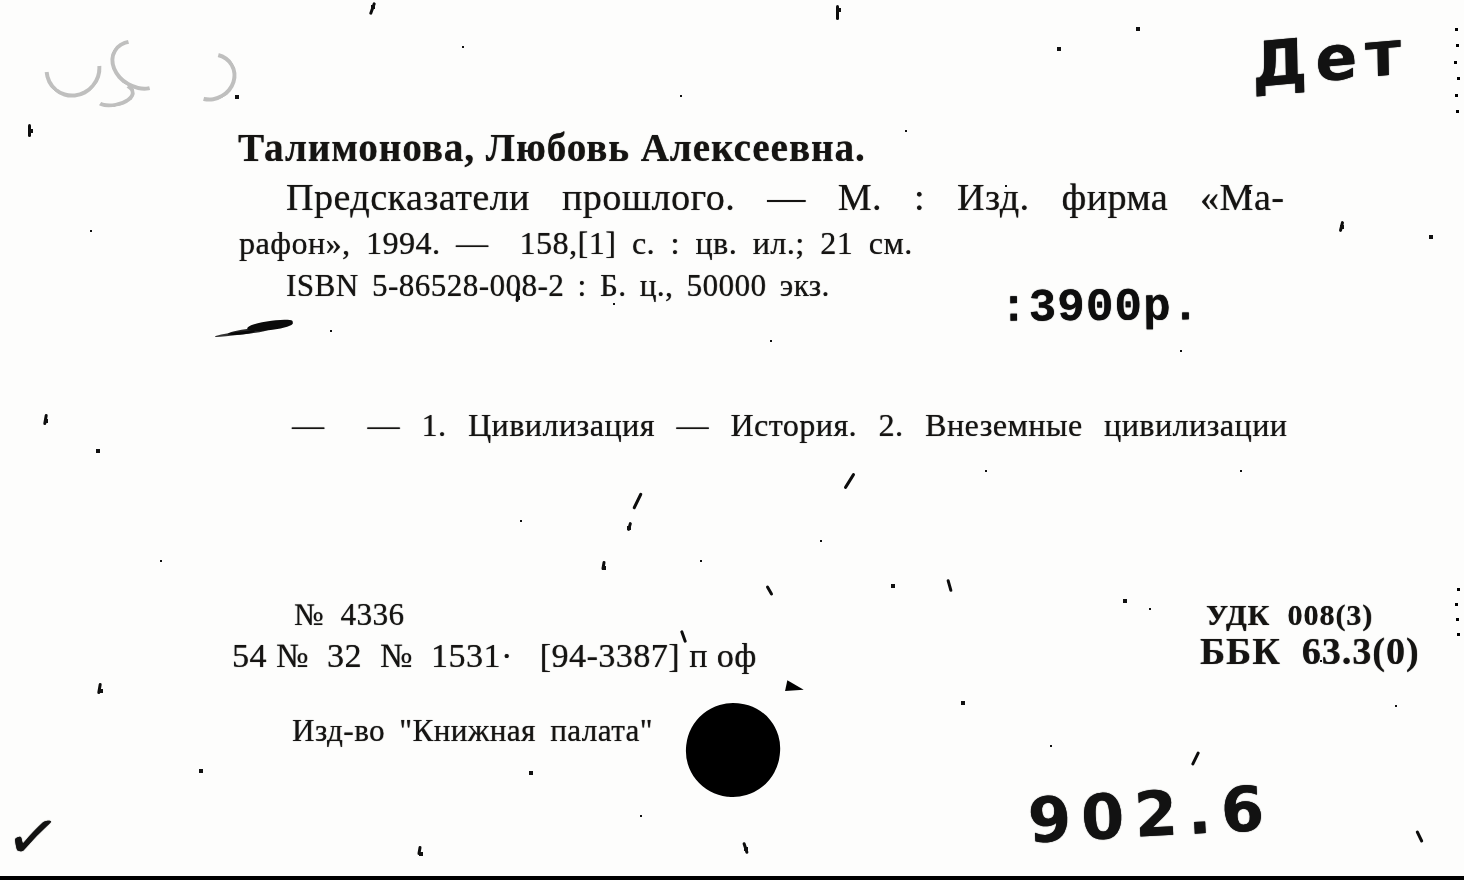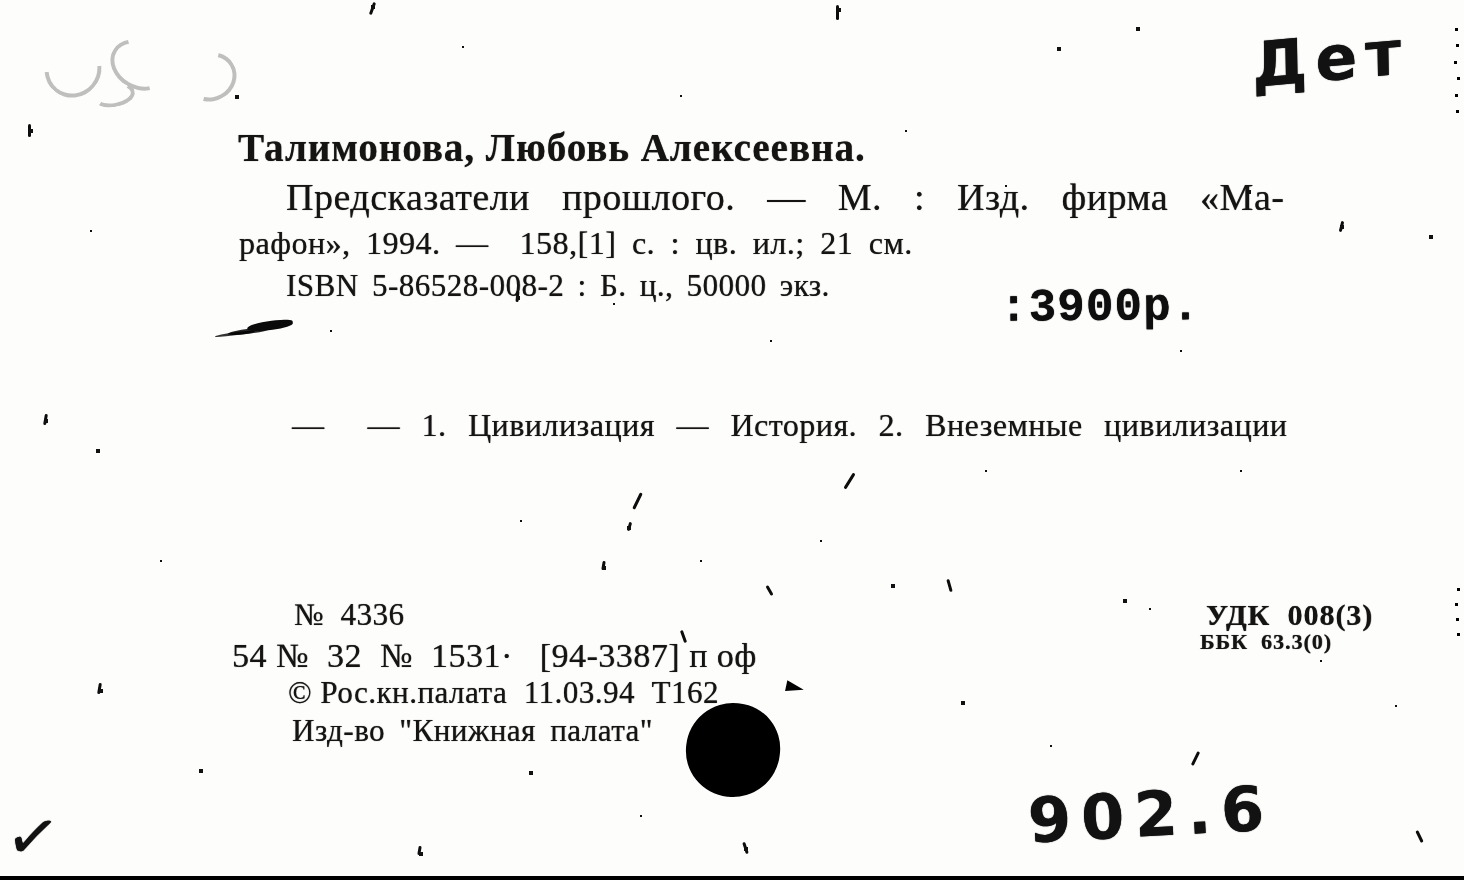--- a/index.html
+++ b/index.html
@@ -36,21 +36,21 @@
     text-shadow:0 0 1px #000;
     transform:rotate(-0.5deg);
   }
   .subj1{left:292px;top:373px;font-size:32px;line-height:40px;word-spacing:13px;margin-top:32px;}
   .subj2{left:253px;top:414px;font-size:32px;line-height:40px;word-spacing:10px;}
   .catnum{left:294px;top:597px;font-size:31px;}
   .series{left:232px;top:637px;font-size:34px;text-align:right;}
   .copyr{left:288px;top:675px;font-size:31px;}
   .publ{left:292px;top:713px;font-size:31px;word-spacing:6px;}
   .udk{left:1206px;top:589px;font-size:30px;font-weight:bold;letter-spacing:1px;margin-top:9px;}
-  .bbk{left:1200px;top:629px;font-size:22px;font-weight:bold;letter-spacing:1px;}
+  .bbk{left:1200px;top:629px;font-size:38px;font-weight:bold;letter-spacing:1px;}
 
   .handwritten{
     position:absolute;
     font-family:"DejaVu Sans","Liberation Sans",sans-serif;
     color:#121212;
     text-shadow:0 0 1px #000;
   }
   .hw-dept{
     left:1252px;top:22px;
     font-size:62px;font-weight:bold;letter-spacing:8px;
@@ -126,21 +126,20 @@
   <div class="txt author">Талимонова, Любовь Алексеевна.</div>
   <div class="txt title2">рафон», 1994. —  158,[1] с. : цв. ил.; 21 см.</div>
   <div class="txt isbn">ISBN 5-86528-008-2 : Б. ц., 50000 экз.</div>
 
   <div class="txt price">:3900р.</div>
 
   <div class="txt subj1">—  — 1. Цивилизация — История. 2. Внеземные цивилизации</div>
 
   <div class="txt catnum">№  4336</div>
   <div class="txt series">54 №  32  №  1531·   [94-3387] п оф</div>
-  <div class="txt copyr">© Рос.кн.палата  11.03.94  Т162</div>
   <div class="txt publ">Изд-во "Книжная палата"</div>
 
   <div class="txt udk">УДК  008(3)</div>
   <div class="txt bbk">ББК  63.3(0)</div>
 
   <div class="handwritten hw-dept">Дет</div>
   <div class="handwritten hw-class">902.6</div>
   <div class="handwritten hw-check">✓</div>
 
   <div class="punch-hole"></div>

